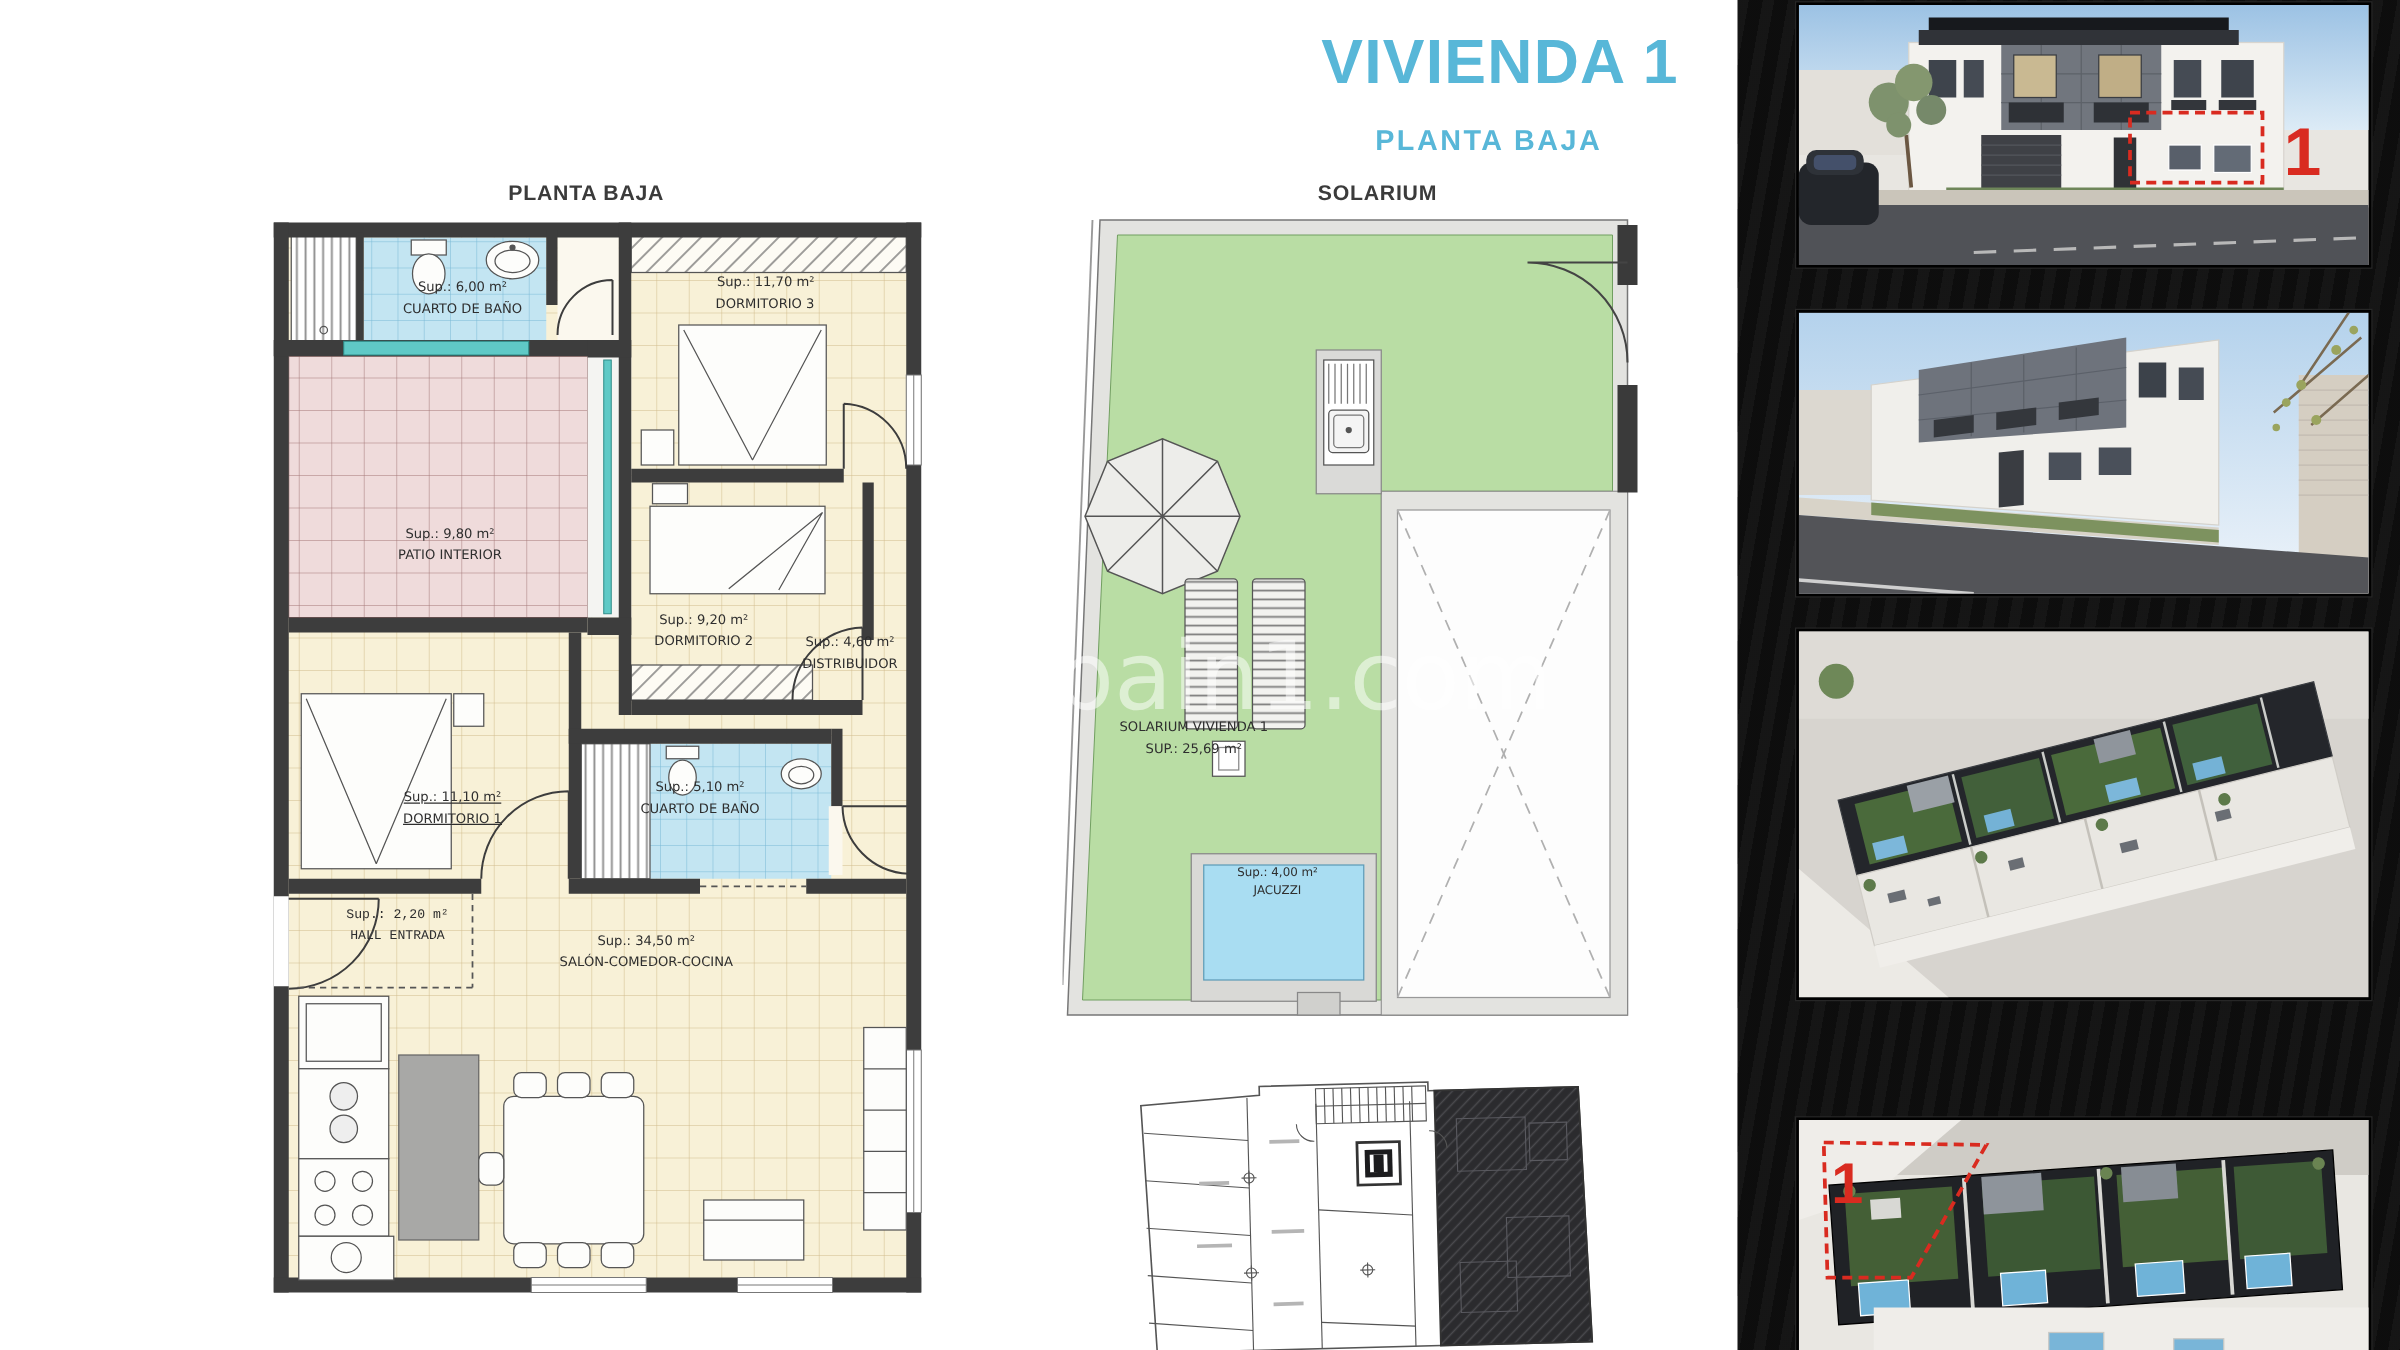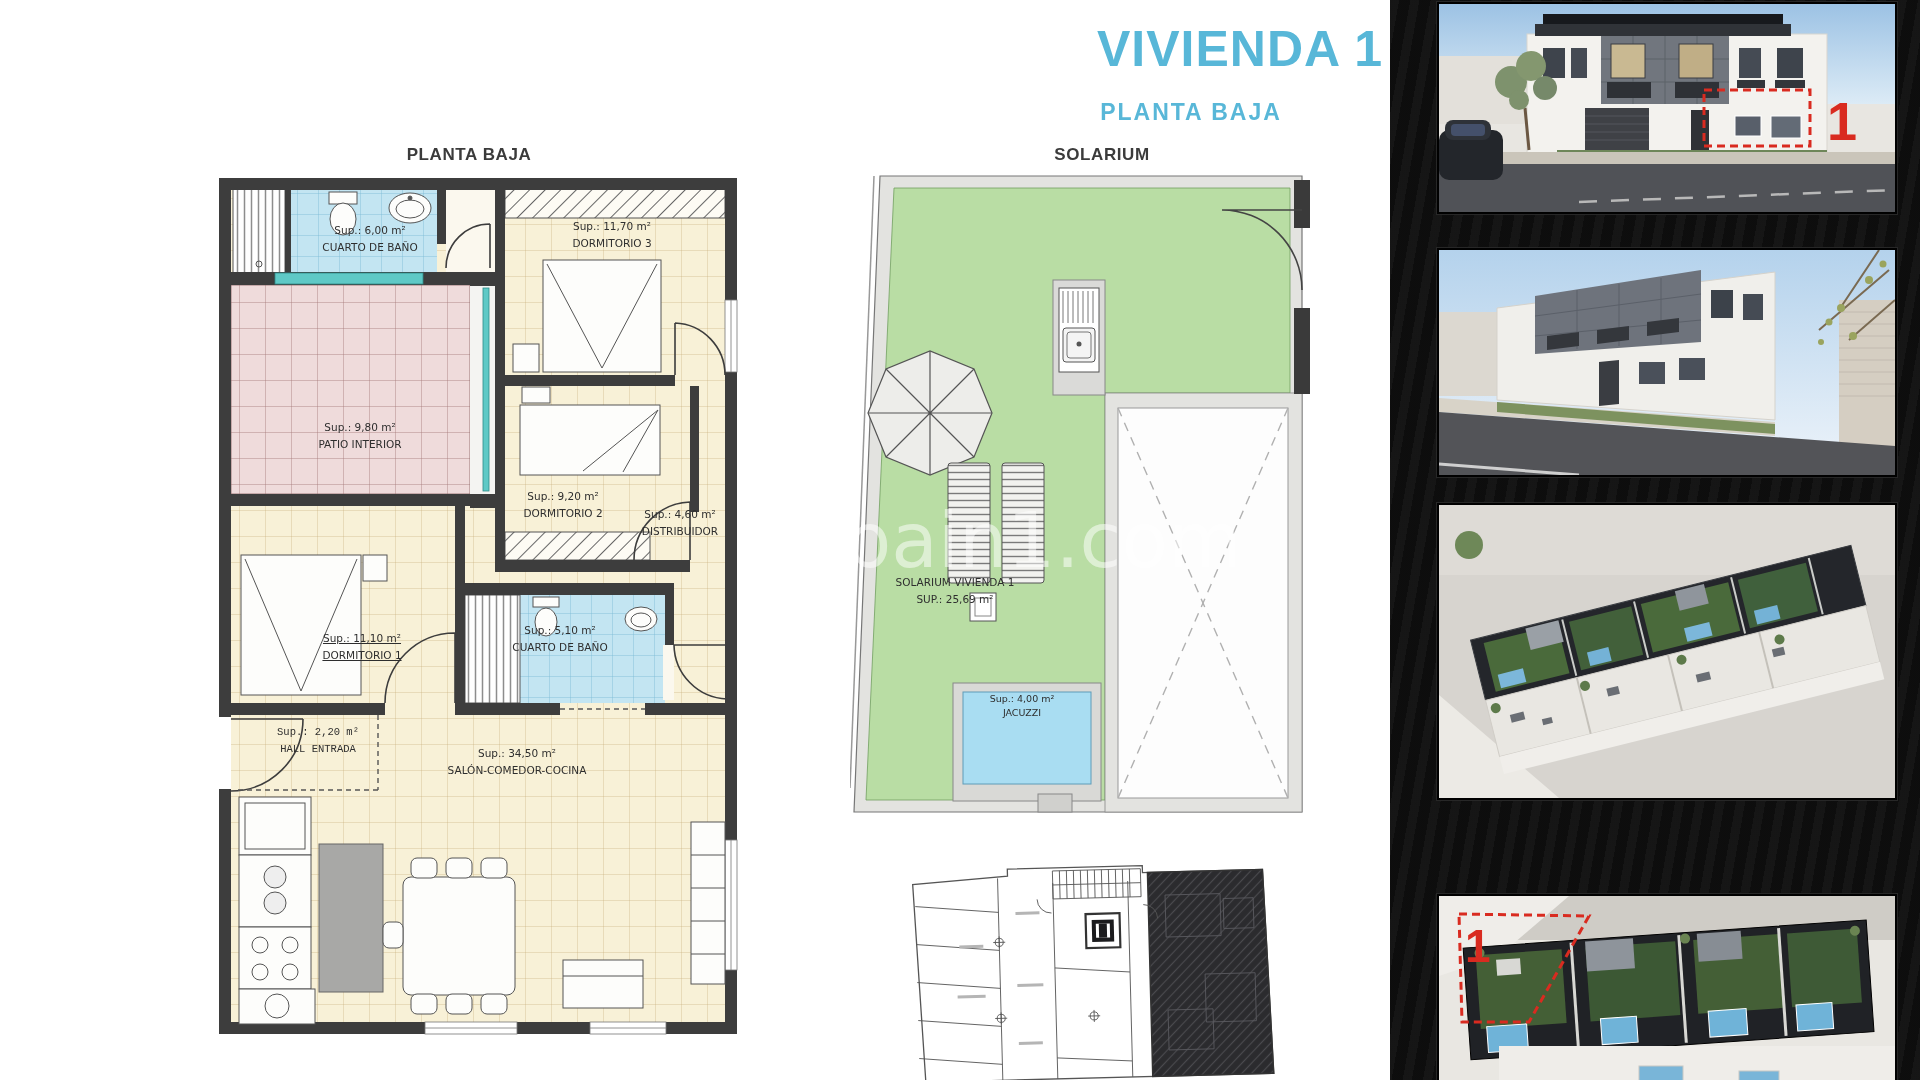--- a/index.html
+++ b/index.html
@@ -1,21 +1,21 @@
 <!DOCTYPE html>
 <html><head>
 <meta charset="utf-8">
 <style>
   html,body{margin:0;padding:0;background:#fff;}
   #page{position:relative;width:1920px;height:1080px;overflow:hidden;background:#ffffff;
         font-family:"Liberation Sans",sans-serif;}
   svg{display:block;}
   .abs{position:absolute;}
   .main-title{position:absolute;transform:translateX(-50%);font-weight:bold;font-size:50px;
-              color:#58b7d8;letter-spacing:1px;white-space:nowrap;margin-left:40px;}
+              color:#58b7d8;letter-spacing:1px;white-space:nowrap;}
   .sub-title{position:absolute;transform:translateX(-50%);font-weight:bold;font-size:23px;
              color:#58b7d8;letter-spacing:2px;white-space:nowrap;}
   .plan-title{position:absolute;transform:translateX(-50%);font-weight:bold;font-size:17px;
               color:#3b3b3b;letter-spacing:.6px;white-space:nowrap;}
   .plabel{position:absolute;transform:translateX(-50%);text-align:center;
           font-family:"DejaVu Sans",sans-serif;font-size:10.5px;color:#2e2e2e;
           line-height:1.6;white-space:nowrap;z-index:6;}
   .plabel.small{font-size:9.5px;line-height:1.45;}
   .plabel span{display:block;}
   .watermark{position:absolute;font-family:"DejaVu Sans",sans-serif;font-weight:normal;
@@ -206,21 +206,21 @@
         <rect x="350" y="788" width="80" height="48"></rect>
         <line x1="350" y1="804" x2="430" y2="804"></line>
       </g>
     </g>
   </svg>
 
   <div class="plabel" style="left:370px;top:222px;text-align:center;">
     <span>Sup.: 6,00 m²</span>
       <span>CUARTO DE BAÑO</span>
     </div>
-  <div class="plabel" style="left:612px;top:218px;">
+  <div class="plabel" style="left:612px;top:218px;text-align:right;">
     <span>Sup.: 11,70 m²</span>
       <span>DORMITORIO 3</span>
     </div>
   <div class="plabel" style="left:360px;top:388px;margin-top:31px;">
     <span>Sup.: 9,80 m²</span>
       <span>PATIO INTERIOR</span>
     </div>
   <div class="plabel" style="left:563px;top:488px;">
     <span>Sup.: 9,20 m²</span>
       <span>DORMITORIO 2</span>

